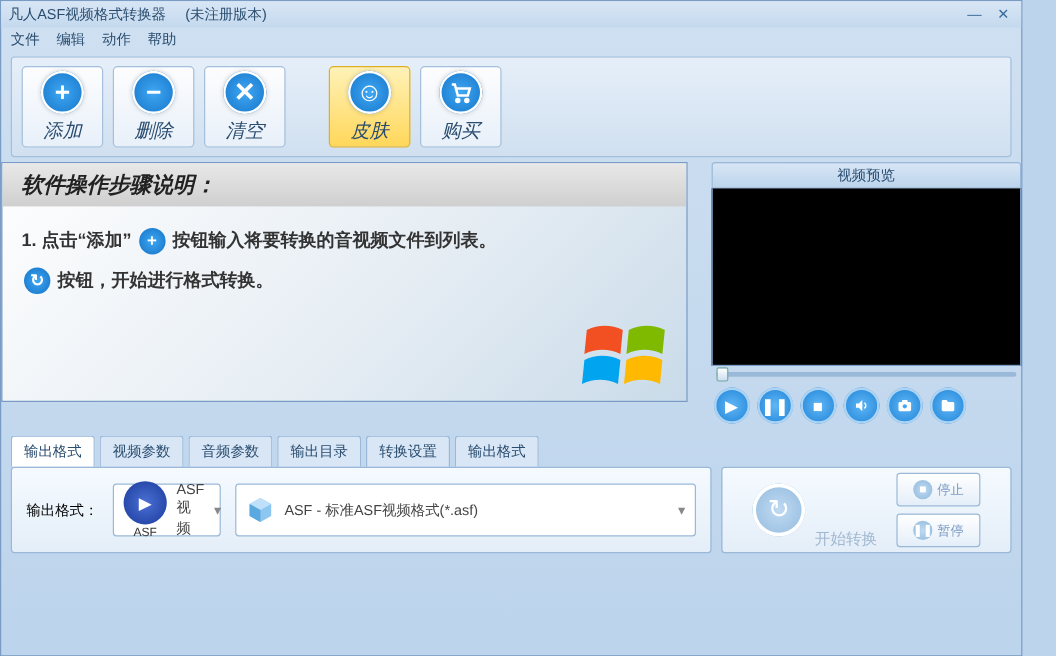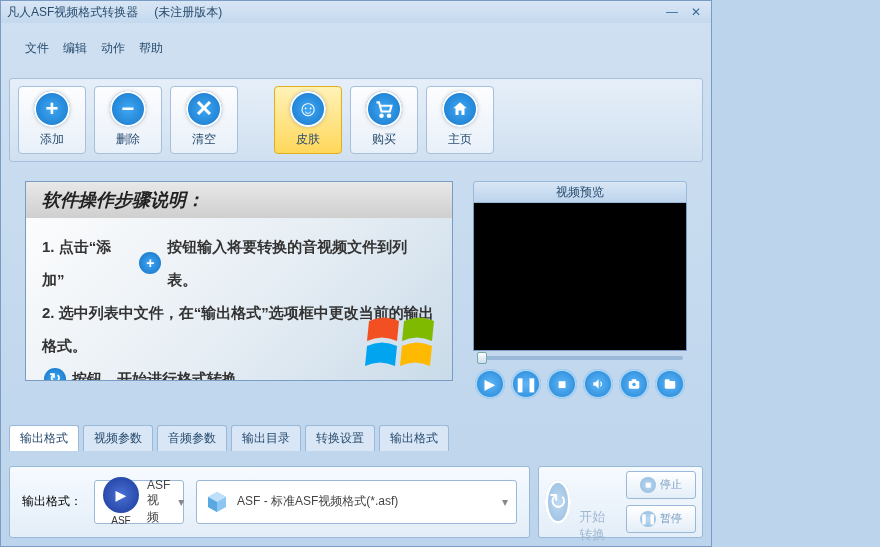--- a/index.html
+++ b/index.html
@@ -1,30 +1,30 @@
 <!DOCTYPE html>
 <html><head>
 <meta charset="utf-8">
 <style>
 * { box-sizing: border-box; margin: 0; padding: 0; }
 body { font-family: "Microsoft YaHei", SimSun, sans-serif; font-size: 12px; background: #bcd4ec; width: 880px; height: 547px; overflow: hidden; }
-.window { width: 712px; height: 547px; background: linear-gradient(#cfe0f1, #bcd4ec); border: 1px solid #7a9cc4; display: flex; flex-direction: column; justify-content: space-between; }
+.window { width: 852px; height: 547px; background: linear-gradient(#cfe0f1, #bcd4ec); border: 1px solid #7a9cc4; display: flex; flex-direction: column; }
 .titlebar { height: 22px; background: linear-gradient(#d8e6f5, #c4d9ee); display: flex; align-items: center; padding: 0 6px; color: #2a4d6f; font-size: 12px; justify-content: space-between; }
 .titlebar-left { display: flex; align-items: center; gap: 4px; }
 .titlebar-right { display: flex; gap: 6px; }
 .tb-btn { width: 18px; height: 14px; display: flex; align-items: center; justify-content: center; cursor: pointer; color: #3a6a9a; }
-.menubar { height: 20px; display: flex; align-items: center; padding: 0 24px; gap: 14px; color: #2a4d6f; font-size: 12px; }
+.menubar { height: 20px; display: flex; align-items: center; padding: 0 8px; gap: 14px; color: #2a4d6f; font-size: 12px; }
 .menu-item { cursor: pointer; }
 .toolbar { height: 84px; background: linear-gradient(#e6eff9, #d0e0f0); border: 1px solid #a5c0dc; margin: 4px 8px; border-radius: 3px; display: flex; align-items: center; padding: 6px 8px; gap: 8px; }
 .tool-btn { width: 68px; height: 68px; background: linear-gradient(#fdfdfe, #e8f0f9); border: 1px solid #a5c0dc; border-radius: 4px; display: flex; flex-direction: column; align-items: center; justify-content: center; gap: 4px; cursor: pointer; }
 .tool-btn.yellow { background: linear-gradient(#fff2b8, #ffd75a); border-color: #e0b020; }
 .tool-icon { width: 36px; height: 36px; border-radius: 50%; display: flex; align-items: center; justify-content: center; color: #fff; font-size: 22px; font-weight: bold; }
 .ic-blue { background: radial-gradient(#3fa8f4, #1270c4); box-shadow: inset 0 0 0 2px #fff, 0 0 4px rgba(0,0,0,0.2); }
-.tool-label { font-size: 12px; color: #2a4d6f; }
-.main-row { display: flex; padding: 0 24px; gap: 20px; }
+.tool-label { font-size: 16px; color: #2a4d6f; font-style: italic; }
+.main-row { display: flex; padding: 0 0; gap: 20px; }
 .instructions-panel { width: 584px; height: 200px; border: 1px solid #7a9cc4; background: linear-gradient(135deg, #fefefe 0%, #e4ecf3 60%, #c9dbe9 100%); padding: 0; position: relative; overflow: hidden; }
 .instructions-title { background: linear-gradient(#e8e8e8, #cfcfcf); height: 36px; display: flex; align-items: center; padding-left: 16px; font-size: 18px; font-weight: bold; color: #222; font-style: italic; }
 .instructions-body { padding: 12px 16px; font-size: 15px; color: #333; line-height: 2.2; font-weight: bold; }
 .step { display: flex; align-items: center; gap: 4px; }
 .mini-icon { width: 22px; height: 22px; border-radius: 50%; background: radial-gradient(#3fa8f4, #1270c4); display: inline-flex; align-items: center; justify-content: center; color: #fff; font-size: 14px; margin: 0 2px; }
 .win-logo { position: absolute; right: 8px; bottom: 4px; width: 80px; height: 70px; }
 .preview-panel { width: 264px; }
 .preview-title { background: linear-gradient(#d8e6f5, #bcd4ec); border: 1px solid #9ab9d8; height: 22px; display: flex; align-items: center; justify-content: center; font-size: 12px; color: #2a4d6f; border-radius: 3px 3px 0 0; }
 .preview-screen { height: 148px; background: #000; border: 1px solid #7a9cc4; border-top: none; }
 .preview-slider { height: 14px; display: flex; align-items: center; padding: 0 4px; }
@@ -95,43 +95,32 @@
     <div class="tool-btn">
       <div class="tool-icon ic-blue">
           <svg width="20" height="20" viewBox="0 0 24 24" fill="none" stroke="#fff" stroke-width="2.5">
             <circle cx="9" cy="20" r="1.5" fill="#fff"></circle>
             <circle cx="18" cy="20" r="1.5" fill="#fff"></circle>
             <path d="M3 4h3l3 11h10l2-7H7"></path>
           </svg>
         </div>
       <div class="tool-label">购买</div>
     </div>
-    <div class="tool-btn">
-      <div class="tool-icon ic-blue">
-          <svg width="18" height="18" viewBox="0 0 24 24" fill="#fff">
-            <path d="M12 3l9 8h-3v9h-4v-6h-4v6H6v-9H3z"></path>
-          </svg>
-        </div>
-      <div class="tool-label">主页</div>
-    </div>
   </div>
 
   <div class="main-row">
     <div class="instructions-panel">
       <div class="instructions-title">软件操作步骤说明：</div>
       <div class="instructions-body">
         <div class="step">
           <span>1. 点击“添加”</span>
           <span class="mini-icon">+</span>
           <span>按钮输入将要转换的音视频文件到列表。</span>
         </div>
         <div class="step">
-          <span>2. 选中列表中文件，在“输出格式”选项框中更改当前的输出格式。</span>
-        </div>
-        <div class="step">
           <span class="mini-icon">↻</span>
           <span>按钮，开始进行格式转换。</span>
         </div>
       </div>
       <svg class="win-logo" viewBox="0 0 80 70">
         <path d="M5 15 Q20 8 35 15 L33 35 Q18 28 3 35 Z" fill="#f25022"></path>
         <path d="M40 15 Q55 8 70 15 L68 35 Q53 28 38 35 Z" fill="#7fba00"></path>
         <path d="M3 40 Q18 33 33 40 L31 60 Q16 53 1 60 Z" fill="#00a4ef"></path>
         <path d="M38 40 Q53 33 68 40 L66 60 Q51 53 36 60 Z" fill="#ffb900"></path>
       </svg>

